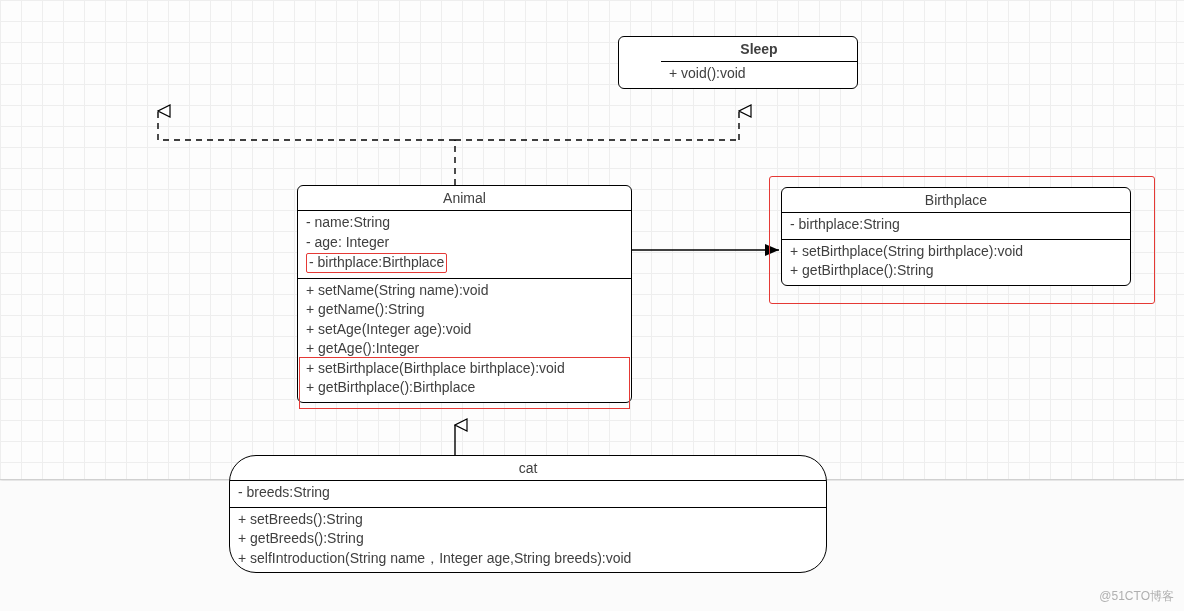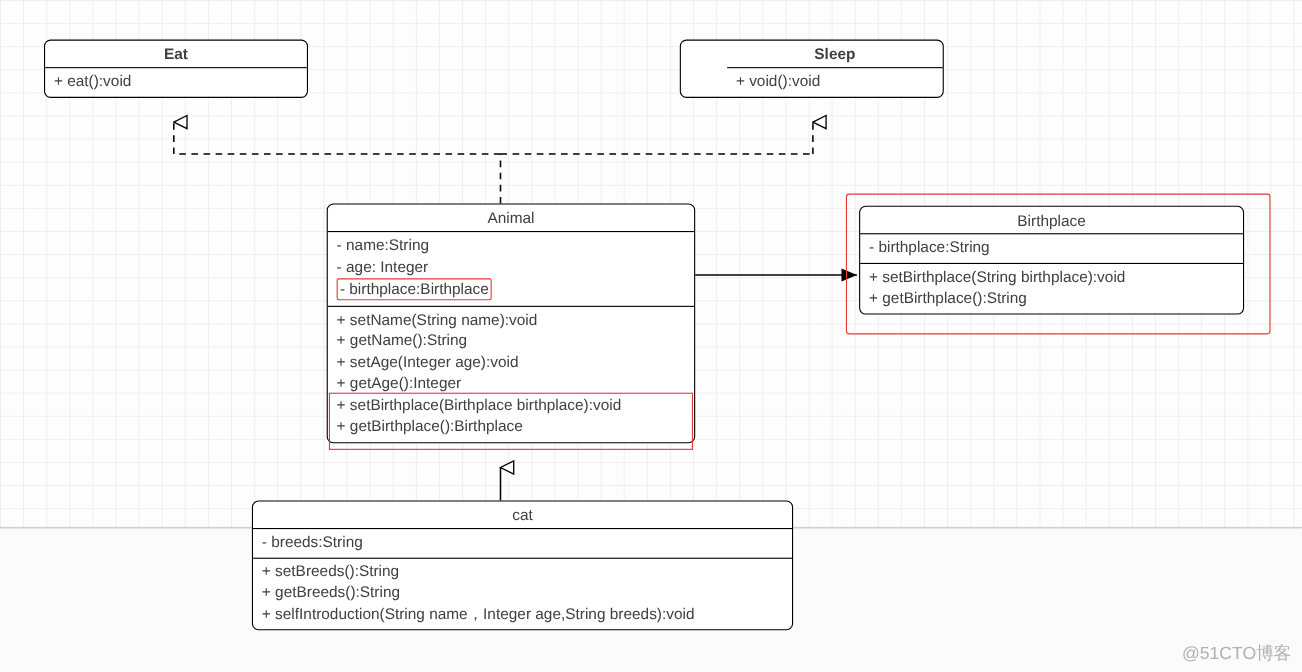--- a/index.html
+++ b/index.html
@@ -81,21 +81,21 @@
     position: absolute;
     left: 0; top: 0;
     width: 1184px; height: 611px;
     pointer-events: none;
   }
 
   .watermark {
     position: absolute;
     right: 10px;
     bottom: 6px;
-    font-size: 16px;
+    font-size: 12px;
     color: #b0b0b0;
   }
 </style>
 </head>
 <body>
 
 <div class="canvas">
   <div class="grid-area"></div>
   <div class="lower-bg"></div>
 
@@ -116,26 +116,20 @@
     <line x1="158" y1="140" x2="158" y2="111" stroke="#000" stroke-width="1.4" stroke-dasharray="6 5" marker-end="url(#triUp)"></line>
 
     <line x1="455" y1="140" x2="739" y2="140" stroke="#000" stroke-width="1.4" stroke-dasharray="6 5"></line>
     <line x1="739" y1="140" x2="739" y2="111" stroke="#000" stroke-width="1.4" stroke-dasharray="6 5" marker-end="url(#triUp)"></line>
 
     <line x1="632" y1="250" x2="779" y2="250" stroke="#000" stroke-width="1.4" marker-end="url(#arrowR)"></line>
 
     <line x1="455" y1="455" x2="455" y2="425" stroke="#000" stroke-width="1.4" marker-end="url(#triUp)"></line>
   </svg>
 
-  <div class="uml-box" style="left:40px; top:36px; width:240px;">
-    <div class="uml-interface-title">Eat</div>
-    <div class="uml-section">
-      <div class="uml-row">+ eat():void</div>
-    </div>
-  </div>
 
   <div class="uml-box" style="left:618px; top:36px; width:240px;padding-left:42px;">
     <div class="uml-interface-title">Sleep</div>
     <div class="uml-section">
       <div class="uml-row">+ void():void</div>
     </div>
   </div>
 
   <div class="uml-box" style="left:297px; top:185px; width:335px;">
     <div class="uml-title">Animal</div>
@@ -162,21 +156,21 @@
       <div class="uml-row">- birthplace:String</div>
     </div>
     <div class="uml-section">
       <div class="uml-row">+ setBirthplace(String birthplace):void</div>
       <div class="uml-row">+ getBirthplace():String</div>
     </div>
   </div>
 
   <div class="red-frame" style="left:769px; top:176px; width:386px; height:128px;"></div>
 
-  <div class="uml-box" style="left:229px; top:455px; width:492px;">
+  <div class="uml-box" style="left:229px; top:455px; width:598px;border-radius:27px;">
     <div class="uml-title">cat</div>
     <div class="uml-section divider">
       <div class="uml-row">- breeds:String</div>
     </div>
     <div class="uml-section">
       <div class="uml-row">+ setBreeds():String</div>
       <div class="uml-row">+ getBreeds():String</div>
       <div class="uml-row">+ selfIntroduction(String name，Integer age,String breeds):void</div>
     </div>
   </div>

